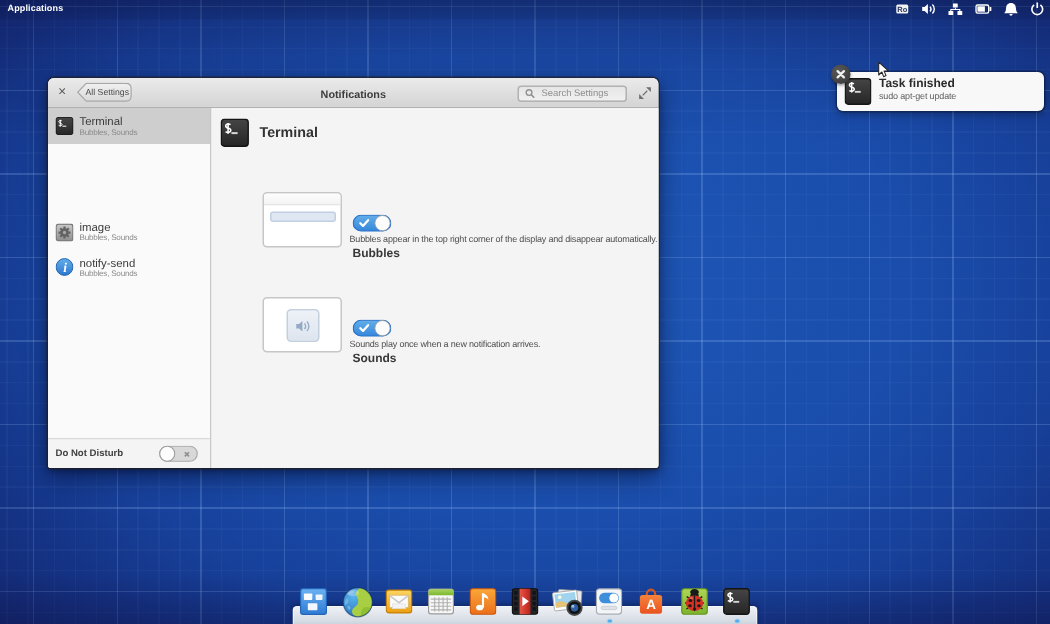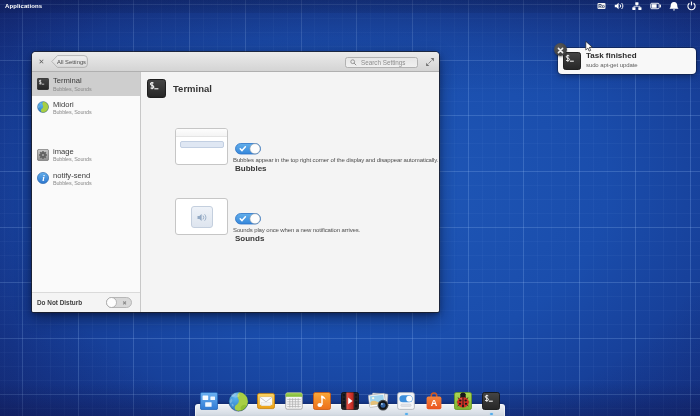--- a/index.html
+++ b/index.html
@@ -102,58 +102,40 @@
     <svg class="backbtn" viewBox="0 0 37 13">
       <defs>
           <linearGradient id="bbg" x1="0" y1="0" x2="0" y2="1">
         <stop offset="0" stop-color="#f0f0f0"></stop>
             <stop offset="1" stop-color="#dadada"></stop>
       </linearGradient>
         </defs>
       <path d="M6.5,0.6 L33 0.6 Q36.4 0.6 36.4 4 L36.4 9 Q36.4 12.4 33 12.4 L6.5 12.4 L0.8 6.5 Z" fill="url(#bbg)" stroke="#a8a8a8" stroke-width="0.8"></path>
       <text x="20.5" y="8.5" text-anchor="middle" font-size="5.8" fill="#4a4a4a">All Settings</text>
     </svg>
+    <div class="hdrtitle">Notifications</div>
     <div class="search">Search Settings</div>
     <svg class="sglass" width="7" height="7" viewBox="0 0 7 7">
       <circle cx="2.7" cy="2.7" r="1.9" fill="none" stroke="#8f8f8f" stroke-width="0.9"></circle>
       <line x1="4.1" y1="4.1" x2="6.2" y2="6.2" stroke="#8f8f8f" stroke-width="1"></line>
     </svg>
     <svg class="expand" width="8" height="10" viewBox="0 0 8 10">
       <g fill="#707070">
         <path d="M4.7,1.1 L7.9,1.1 L7.9,4.4 Z"></path>
         <path d="M0.1,5.7 L0.1,9 L3.3,9 Z"></path>
       </g>
       <line x1="2.5" y1="6.6" x2="5.5" y2="3.5" stroke="#707070" stroke-width="0.8"></line>
     </svg>
   </div>
   <div class="sidebar">
     <div class="row sel" style="top:0">
       <svg class="rico" width="12" height="12" viewBox="0 0 18 18">
           <use href="#termsym"></use>
         </svg>
       <div class="rlab">Terminal</div>
-        <div class="rsub">Bubbles, Sounds</div>
-    </div>
-    <div class="row" style="top:23.6px">
-      <svg class="rico" width="12" height="12" viewBox="0 0 21 21">
-          <defs>
-            <radialGradient id="mg1" cx="0.35" cy="0.3" r="0.95">
-              <stop offset="0" stop-color="#58b4ee"></stop>
-              <stop offset="1" stop-color="#1f5fae"></stop>
-            </radialGradient>
-          </defs>
-          <circle cx="10.5" cy="10.5" r="9.7" fill="url(#mg1)"></circle>
-          <path d="M10.5,0.9 A9.6,9.6 0 0 1 10.5,20.1 C6.8,18.9 6.9,15.6 9,13.9 C11.2,12.1 11.3,9.3 9.6,7.3 C8,5.4 8.3,2.6 10.5,0.9 Z" fill="#a8cf44" transform="rotate(8 10.5 10.5)"></path>
-          <g fill="#7db8e0" opacity="0.85">
-            <path d="M3.2,5.4 C4.6,3.6 6.6,2.6 8.2,3 C7.4,4.8 5.8,6 3.2,5.4 Z"></path>
-            <path d="M2,12.6 C1.6,10.4 2.2,8.6 3.4,7.6 C4.8,8.8 4.8,11 2,12.6 Z"></path>
-          </g>
-          <circle cx="10.5" cy="10.5" r="9.7" fill="none" stroke="rgba(12,45,90,0.5)" stroke-width="0.8"></circle>
-        </svg>
-      <div class="rlab">Midori</div>
         <div class="rsub">Bubbles, Sounds</div>
     </div>
     <div class="row" style="top:70.8px">
       <svg class="rico" width="12" height="12" viewBox="0 0 12 12">
           <defs>
             <linearGradient id="ig1" x1="0" y1="0" x2="0" y2="1">
               <stop offset="0" stop-color="#c9c9c9"></stop>
               <stop offset="1" stop-color="#8e8e8e"></stop>
             </linearGradient>
           </defs>

